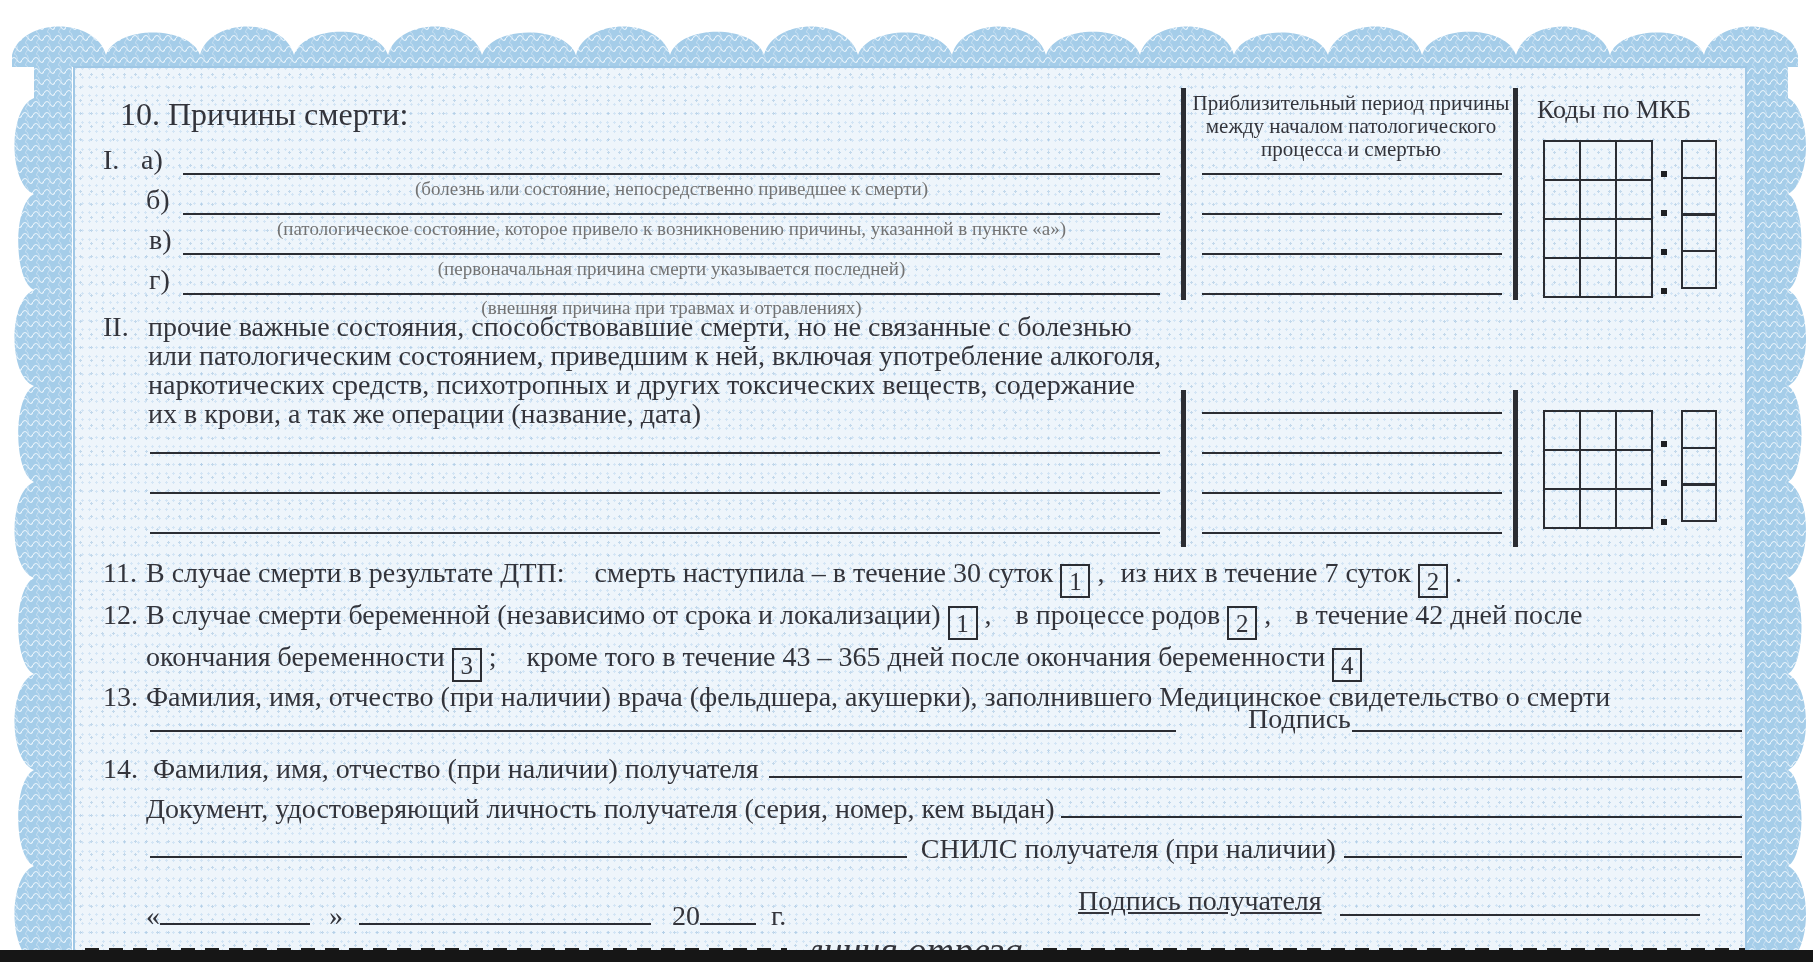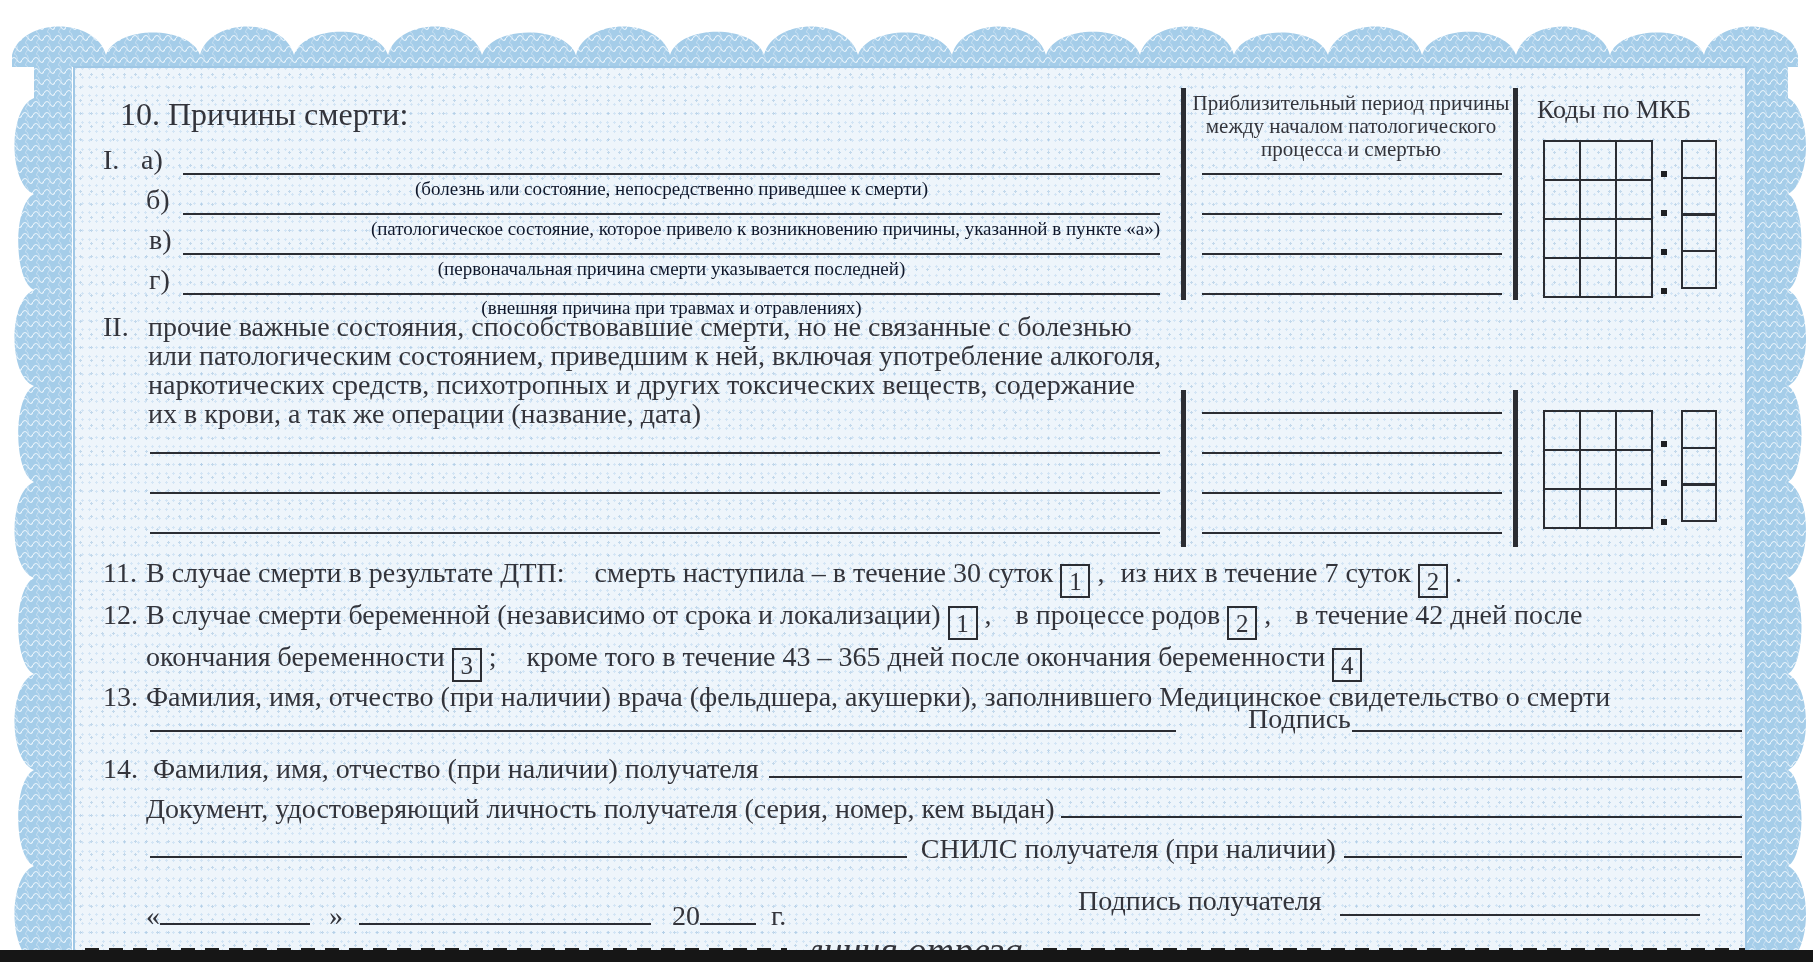--- a/index.html
+++ b/index.html
@@ -1,21 +1,21 @@
 <!DOCTYPE html>
 <html><head>
 <meta charset="utf-8">
 <style>
   html,body{margin:0;padding:0;background:#ffffff;}
   .page{position:relative;width:1813px;height:962px;overflow:hidden;background:#ffffff;
         font-family:"Liberation Serif","DejaVu Serif",serif;}
   .abs{position:absolute;}
   .txt{font-family:"Liberation Serif","DejaVu Serif",serif;color:#33343b;white-space:nowrap;}
   .body-txt{font-size:28px;line-height:30px;}
-  .cap{font-size:19px;text-align:center;color:#0f172a;}
+  .cap{font-size:19px;text-align:center;color:#737373;}
   .heading{font-size:32px;}
   .uline{border-bottom:2.5px solid #2b2d33;height:0;}
   .vbar{width:5px;background:#2b2d33;}
   
   .paper-bg{left:75px;top:68px;width:1671px;height:882px;
     background-color:#eef5fb;
     background-image:
       radial-gradient(circle, rgba(140,180,215,.45) 1px, transparent 1.4px),
       radial-gradient(circle, rgba(170,205,235,.40) 1px, transparent 1.2px);
     background-size:11px 13px,7px 9px;background-position:0 0,4px 5px;}
@@ -82,21 +82,21 @@
   <div class="abs txt heading" style="left:120px;top:96px;">10. Причины смерти:</div>
 
   <div class="abs txt body-txt" style="left:103px;top:145px;">I.</div>
 
   <div class="abs txt body-txt" style="left:141px;top:145px;">а)</div>
   <div class="abs uline" style="left:183px;top:173px;width:977px;"></div>
   <div class="abs txt cap" style="left:183px;top:178px;width:977px;">(болезнь или состояние, непосредственно приведшее к смерти)</div>
 
   <div class="abs txt body-txt" style="left:146px;top:185px;">б)</div>
   <div class="abs uline" style="left:183px;top:213px;width:977px;"></div>
-  <div class="abs txt cap" style="left:183px;top:218px;width:977px;text-align:right;">(патологическое состояние, которое привело к возникновению причины, указанной в пункте «а»)</div>
+  <div class="abs txt cap" style="left:183px;top:218px;width:977px;">(патологическое состояние, которое привело к возникновению причины, указанной в пункте «а»)</div>
 
   <div class="abs txt body-txt" style="left:149px;top:225px;">в)</div>
   <div class="abs uline" style="left:183px;top:253px;width:977px;"></div>
   <div class="abs txt cap" style="left:183px;top:258px;width:977px;">(первоначальная причина смерти указывается последней)</div>
 
   <div class="abs txt body-txt" style="left:149px;top:265px;">г)</div>
   <div class="abs uline" style="left:183px;top:293px;width:977px;"></div>
   <div class="abs txt cap" style="left:183px;top:297px;width:977px;">(внешняя причина при травмах и отравлениях)</div>
 
   <div class="abs vbar" style="left:1181px;top:88px;height:212px;"></div>
@@ -208,21 +208,21 @@
     <span class="fill" style="flex:1;margin-left:8px;"></span>
   </div>
 
   <div class="abs txt body-txt" style="left:146px;top:868px;margin-top:33px;">
     <span>«</span><span class="inline-line" style="width:150px;"></span>
     <span style="margin-left:12px;">»</span><span class="inline-line" style="width:292px;margin-left:16px;"></span>
     <span style="margin-left:14px;">20</span><span class="inline-line" style="width:56px;"></span>
     <span style="margin-left:8px;">г.</span>
   </div>
 
-  <div class="abs txt body-txt" style="left:1078px;top:886px;">Подпись получателя</div>
+  <div class="abs txt body-txt" style="left:1078px;top:886px;text-decoration:underline;">Подпись получателя</div>
   <div class="abs uline" style="left:1340px;top:914px;width:360px;"></div>
 
   <div class="abs" style="left:85px;top:928px;width:1660px;display:flex;align-items:center;">
     <span class="cutline-seg"></span>
     <span class="txt" style="font-size:38px;font-style:italic;margin:0 20px;">линия отреза</span>
     <span class="cutline-seg"></span>
   </div>
 
   <div class="abs blackbar"></div>
 

